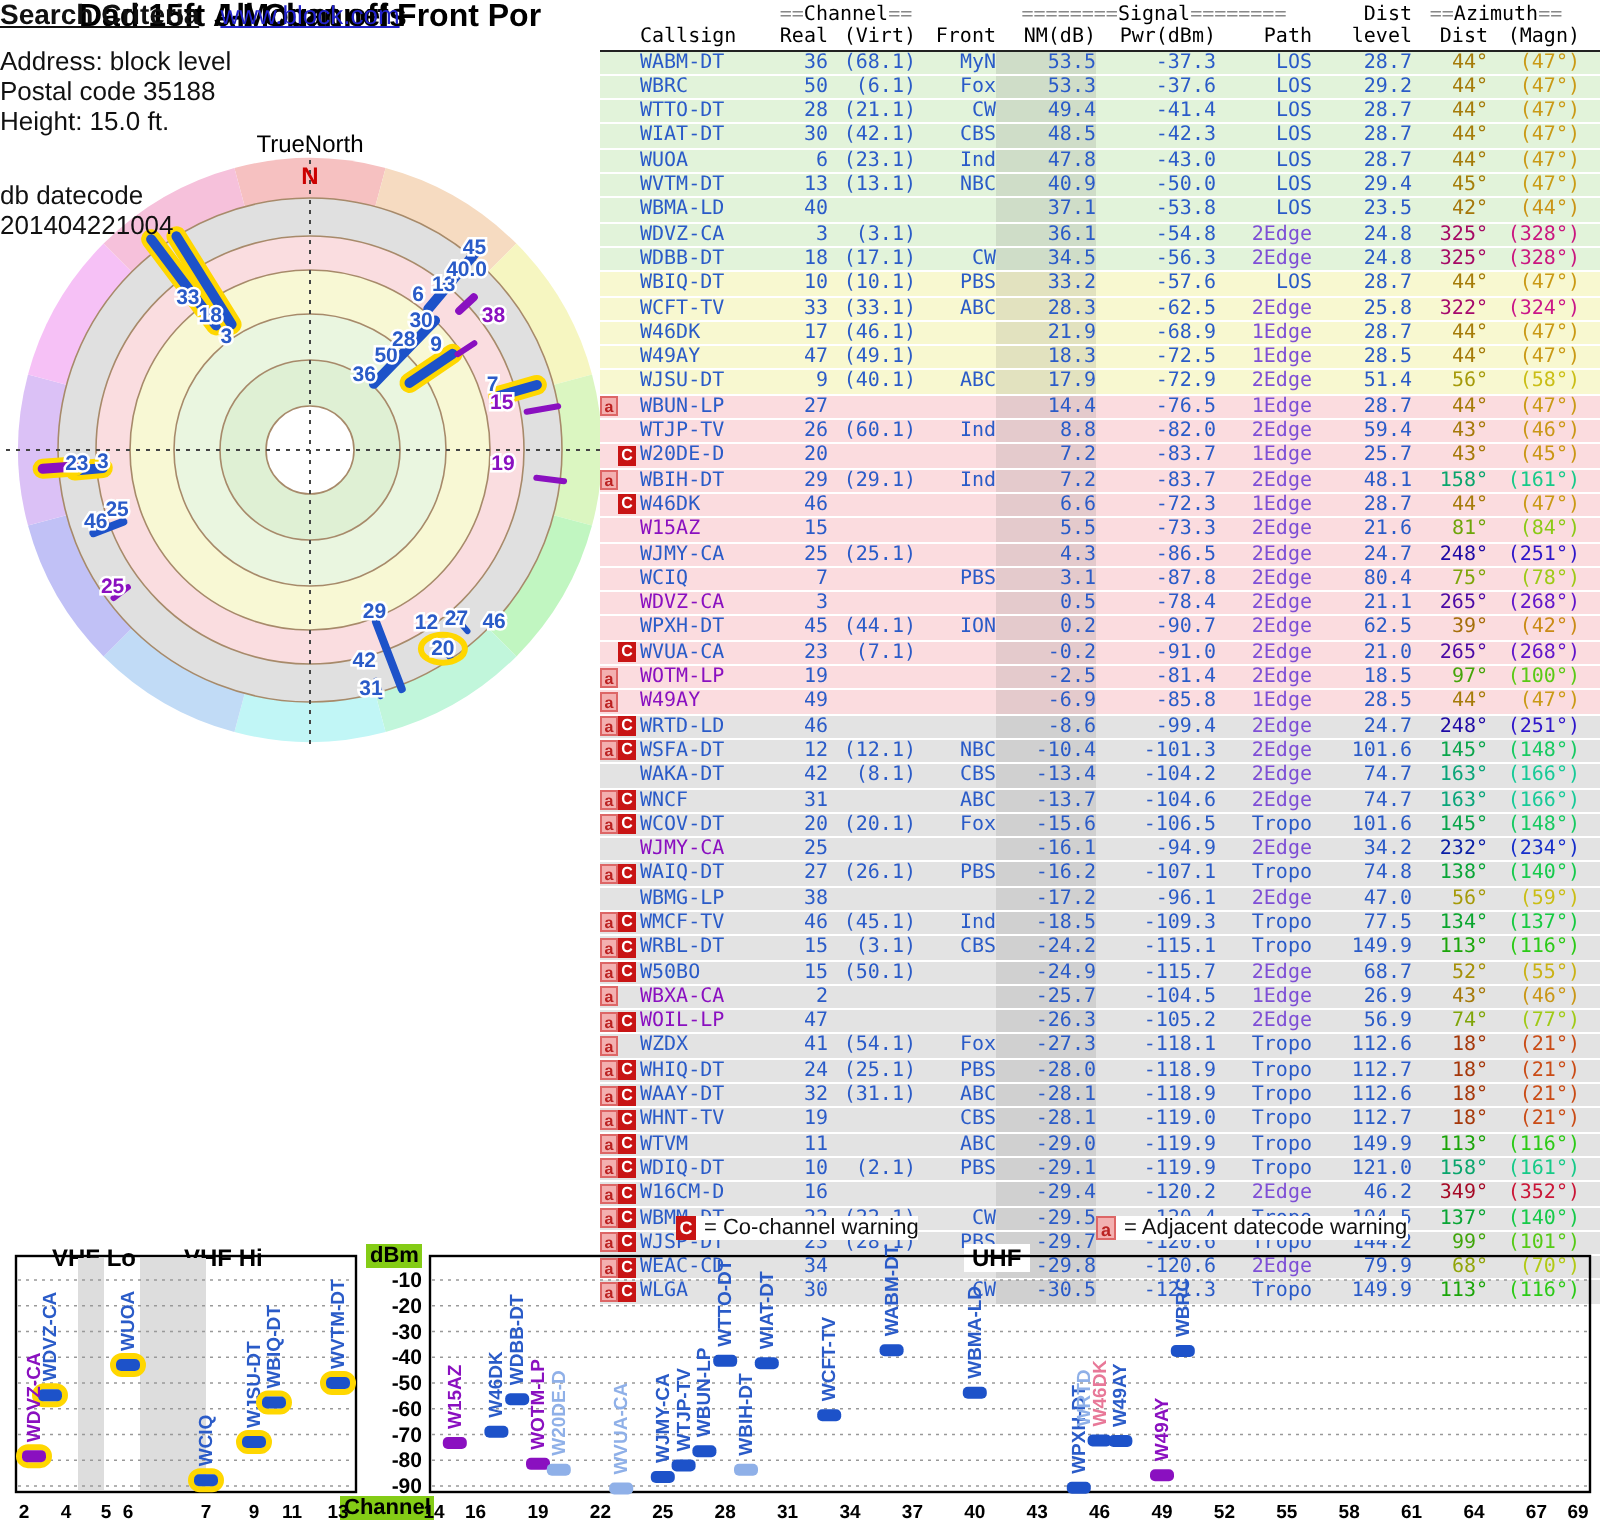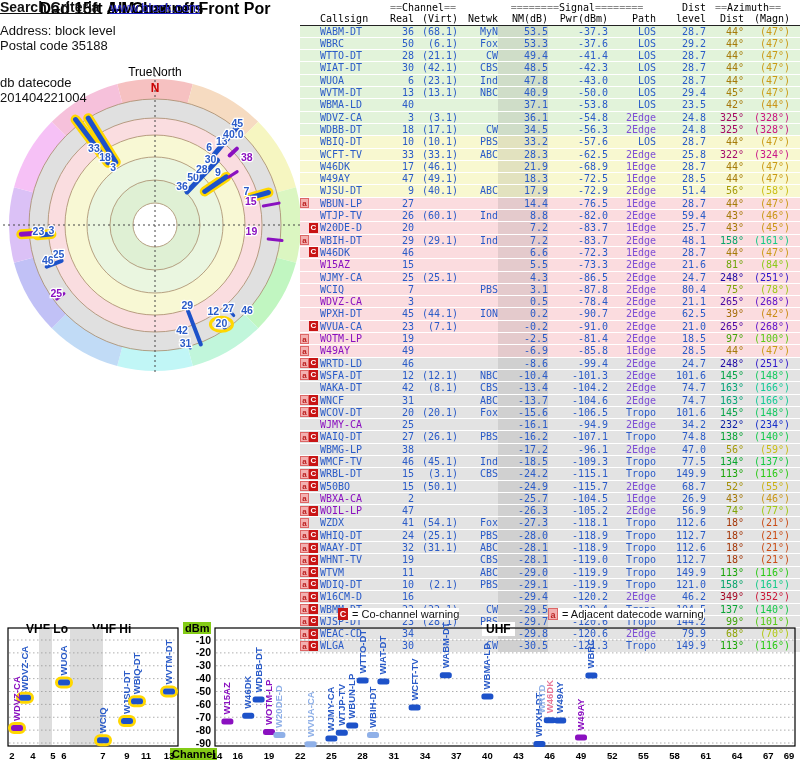--- a/index.html
+++ b/index.html
@@ -125,31 +125,32 @@
       <text x="103.13142049862164" y="99.17112895785556" fill="#2a5bc8" font-size="10.5" font-weight="bold" text-anchor="middle" stroke="#ffffff" stroke-width="2.5" paint-order="stroke">18</text>
       <text x="91.93517707977874" y="90.22577790369711" fill="#2a5bc8" font-size="10.5" font-weight="bold" text-anchor="middle" stroke="#ffffff" stroke-width="2.5" paint-order="stroke">33</text>
       <text x="153" y="14" fill="#000" font-size="12" text-anchor="middle">TrueNorth</text>
       <text x="153" y="30" fill="#cc0000" font-size="12" font-weight="bold" text-anchor="middle">N</text>
     </svg>
 
   <div class="abs" id="criteria">
     <div class="head">Search Criteria</div>
     <div>Address: block level</div>
     <div>Postal code 35188</div>
+    <div>Height: 15.0 ft.</div>
     <div class="gap"></div>
     <div>db datecode</div>
     <div>201404221004</div>
   </div>
   <div class="abs" id="sitelink">
     <a>www.block.com</a>
   </div>
 
   <div class="abs" id="tbl">
       <div class="hrow"><span></span><span></span><span class="c" style="grid-column:span 2;text-align:center"><span class="dim">==</span>Channel<span class="dim">==</span></span><span></span><span class="c" style="grid-column:span 3;text-align:center"><span class="dim">========</span>Signal<span class="dim">========</span></span><span class="c ">Dist</span><span class="c" style="grid-column:span 2;text-align:center"><span class="dim">==</span>Azimuth<span class="dim">==</span></span></div>
-      <div class="hrow hrow2"><span></span><span style="text-align:left">Callsign</span><span class="c ">Real</span><span class="c ">(Virt)</span><span class="c ">Netwk</span><span class="c ">NM(dB)</span><span class="c ">Pwr(dBm)</span><span class="c ">Path</span><span class="c ">level</span><span class="c ">Dist</span><span class="c ">(Magn)</span></div>
+      <div class="hrow hrow2"><span></span><span style="text-align:left">Callsign</span><span class="c ">Real</span><span class="c ">(Virt)</span><span class="c ">Front</span><span class="c ">NM(dB)</span><span class="c ">Pwr(dBm)</span><span class="c ">Path</span><span class="c ">level</span><span class="c ">Dist</span><span class="c ">(Magn)</span></div>
       <div class="trow g"><span class="gut"><span style="width:9px"></span></span><span class="cs" style="color:#2a5bc8">WABM-DT</span><span class="c">36</span><span class="c">(68.1)</span><span class="c">MyN</span><span class="c nm">53.5</span><span class="c">-37.3</span><span class="c" style="color:#2a5bc8">LOS</span><span class="c">28.7</span><span class="c" style="color:hsl(44,90%,34%)">44°</span><span class="c" style="color:hsl(44,80%,44%)">(47°)</span></div>
       <div class="trow g"><span class="gut"><span style="width:9px"></span></span><span class="cs" style="color:#2a5bc8">WBRC</span><span class="c">50</span><span class="c">(6.1)</span><span class="c">Fox</span><span class="c nm">53.3</span><span class="c">-37.6</span><span class="c" style="color:#2a5bc8">LOS</span><span class="c">29.2</span><span class="c" style="color:hsl(44,90%,34%)">44°</span><span class="c" style="color:hsl(44,80%,44%)">(47°)</span></div>
       <div class="trow g"><span class="gut"><span style="width:9px"></span></span><span class="cs" style="color:#2a5bc8">WTTO-DT</span><span class="c">28</span><span class="c">(21.1)</span><span class="c">CW</span><span class="c nm">49.4</span><span class="c">-41.4</span><span class="c" style="color:#2a5bc8">LOS</span><span class="c">28.7</span><span class="c" style="color:hsl(44,90%,34%)">44°</span><span class="c" style="color:hsl(44,80%,44%)">(47°)</span></div>
       <div class="trow g"><span class="gut"><span style="width:9px"></span></span><span class="cs" style="color:#2a5bc8">WIAT-DT</span><span class="c">30</span><span class="c">(42.1)</span><span class="c">CBS</span><span class="c nm">48.5</span><span class="c">-42.3</span><span class="c" style="color:#2a5bc8">LOS</span><span class="c">28.7</span><span class="c" style="color:hsl(44,90%,34%)">44°</span><span class="c" style="color:hsl(44,80%,44%)">(47°)</span></div>
       <div class="trow g"><span class="gut"><span style="width:9px"></span></span><span class="cs" style="color:#2a5bc8">WUOA</span><span class="c">6</span><span class="c">(23.1)</span><span class="c">Ind</span><span class="c nm">47.8</span><span class="c">-43.0</span><span class="c" style="color:#2a5bc8">LOS</span><span class="c">28.7</span><span class="c" style="color:hsl(44,90%,34%)">44°</span><span class="c" style="color:hsl(44,80%,44%)">(47°)</span></div>
       <div class="trow g"><span class="gut"><span style="width:9px"></span></span><span class="cs" style="color:#2a5bc8">WVTM-DT</span><span class="c">13</span><span class="c">(13.1)</span><span class="c">NBC</span><span class="c nm">40.9</span><span class="c">-50.0</span><span class="c" style="color:#2a5bc8">LOS</span><span class="c">29.4</span><span class="c" style="color:hsl(45,90%,34%)">45°</span><span class="c" style="color:hsl(45,80%,44%)">(47°)</span></div>
       <div class="trow g"><span class="gut"><span style="width:9px"></span></span><span class="cs" style="color:#2a5bc8">WBMA-LD</span><span class="c">40</span><span class="c"></span><span class="c"></span><span class="c nm">37.1</span><span class="c">-53.8</span><span class="c" style="color:#2a5bc8">LOS</span><span class="c">23.5</span><span class="c" style="color:hsl(42,90%,34%)">42°</span><span class="c" style="color:hsl(42,80%,44%)">(44°)</span></div>
       <div class="trow g"><span class="gut"><span style="width:9px"></span></span><span class="cs" style="color:#2a5bc8">WDVZ-CA</span><span class="c">3</span><span class="c">(3.1)</span><span class="c"></span><span class="c nm">36.1</span><span class="c">-54.8</span><span class="c" style="color:#7e4fd6">2Edge</span><span class="c">24.8</span><span class="c" style="color:hsl(325,90%,34%)">325°</span><span class="c" style="color:hsl(325,80%,44%)">(328°)</span></div>
       <div class="trow g"><span class="gut"><span style="width:9px"></span></span><span class="cs" style="color:#2a5bc8">WDBB-DT</span><span class="c">18</span><span class="c">(17.1)</span><span class="c">CW</span><span class="c nm">34.5</span><span class="c">-56.3</span><span class="c" style="color:#7e4fd6">2Edge</span><span class="c">24.8</span><span class="c" style="color:hsl(325,90%,34%)">325°</span><span class="c" style="color:hsl(325,80%,44%)">(328°)</span></div>
       <div class="trow y"><span class="gut"><span style="width:9px"></span></span><span class="cs" style="color:#2a5bc8">WBIQ-DT</span><span class="c">10</span><span class="c">(10.1)</span><span class="c">PBS</span><span class="c nm">33.2</span><span class="c">-57.6</span><span class="c" style="color:#2a5bc8">LOS</span><span class="c">28.7</span><span class="c" style="color:hsl(44,90%,34%)">44°</span><span class="c" style="color:hsl(44,80%,44%)">(47°)</span></div>

